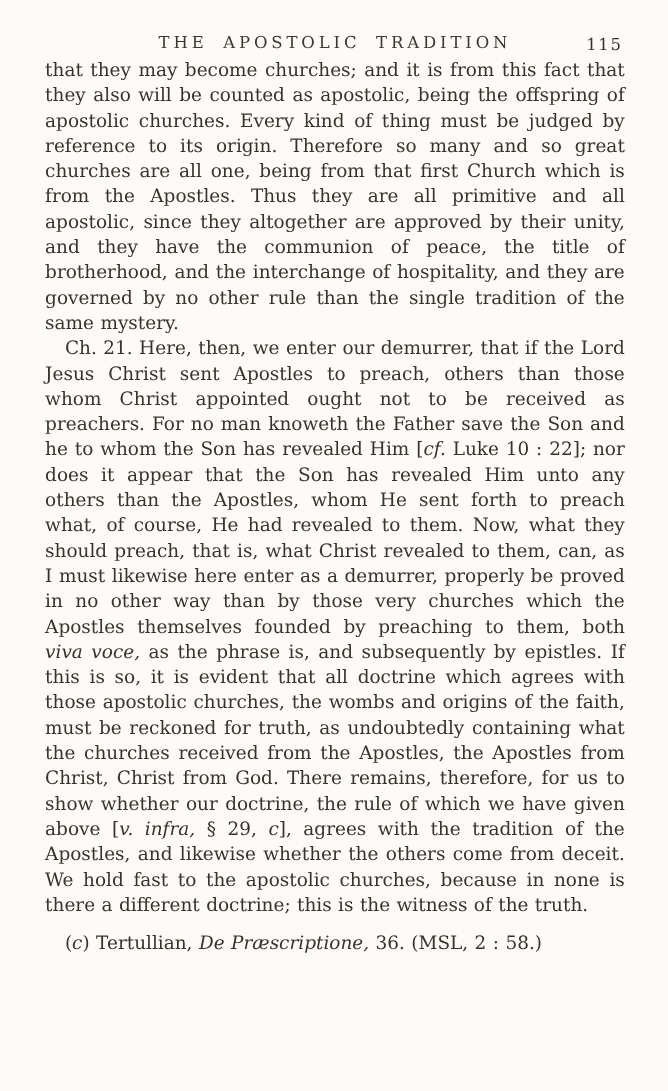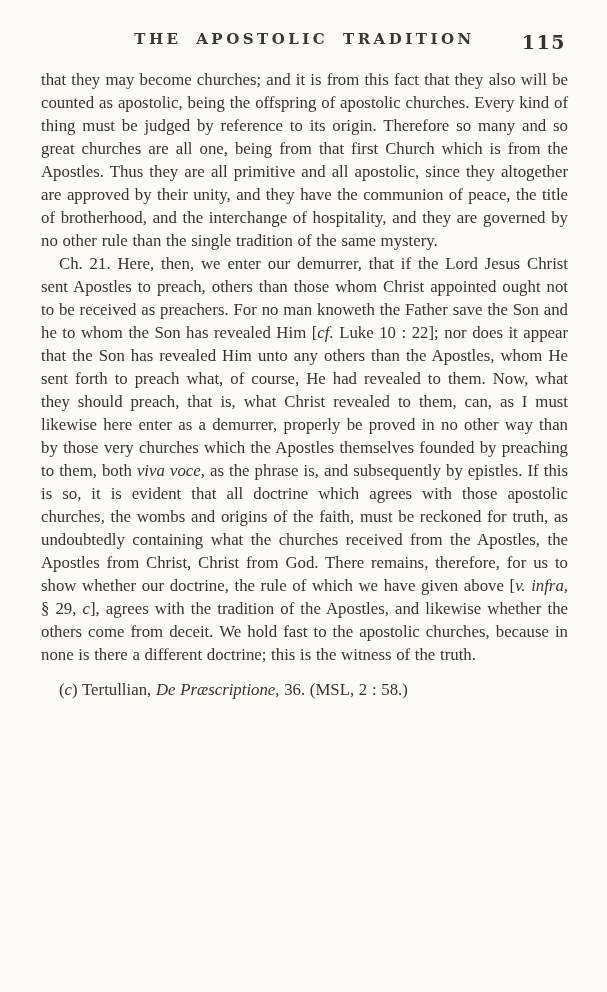--- a/index.html
+++ b/index.html
@@ -16,44 +16,41 @@
   .page{
     position:relative;
     width:607px;height:992px;
     padding:30px 39px 0 41px;
     color:var(--ink);
     overflow:hidden;
   }
   .running-head{
     position:relative;
     height:22px;
-    margin-bottom:16px;
-    font-weight:bold;
   }
   .running-title{
     display:block;
     text-align:center;
     font-size:15px;
     letter-spacing:3.5px;
     word-spacing:6px;
     color:#3b372e;
   }
   .page-number{
     position:absolute;
     right:2px;top:1px;
-    font-size:19px;
+    font-size:15px;
     letter-spacing:1.5px;
   }
   .body-text p{
     margin:0;
     text-align:justify;
     font-size:16.8px;
     line-height:23px;
     word-spacing:0.5px;
-    font-family:Liberation Serif, serif;
   }
   .indent{text-indent:18px;}
   .citation{
     margin-top:12px !important;
     margin-bottom:9px !important;
     text-align:center;
   }
   .footnote{
     font-size:14px !important;
     line-height:19px !important;

